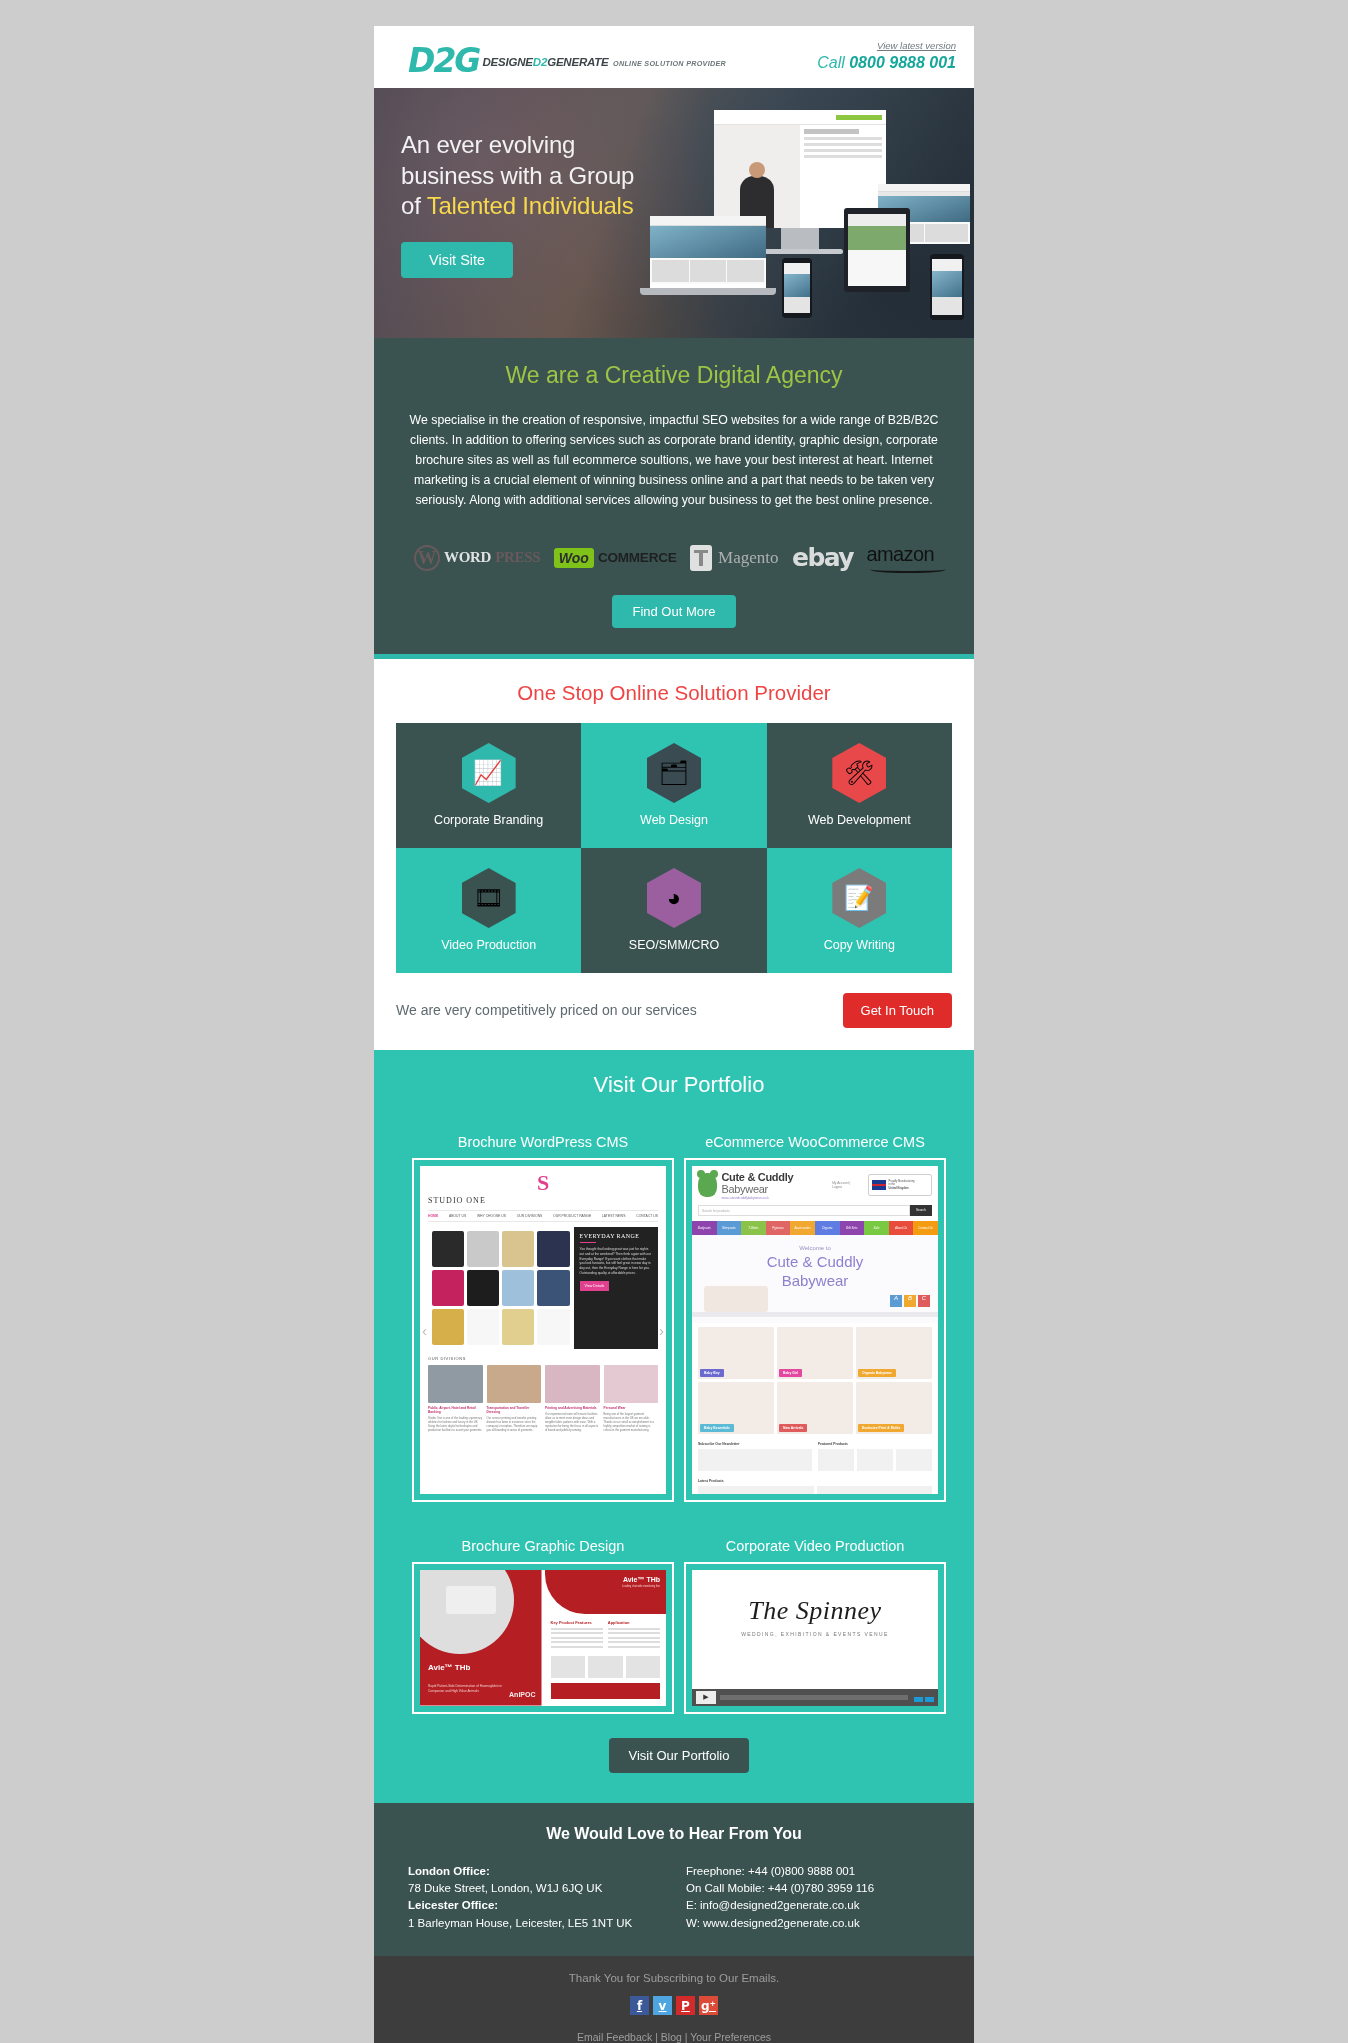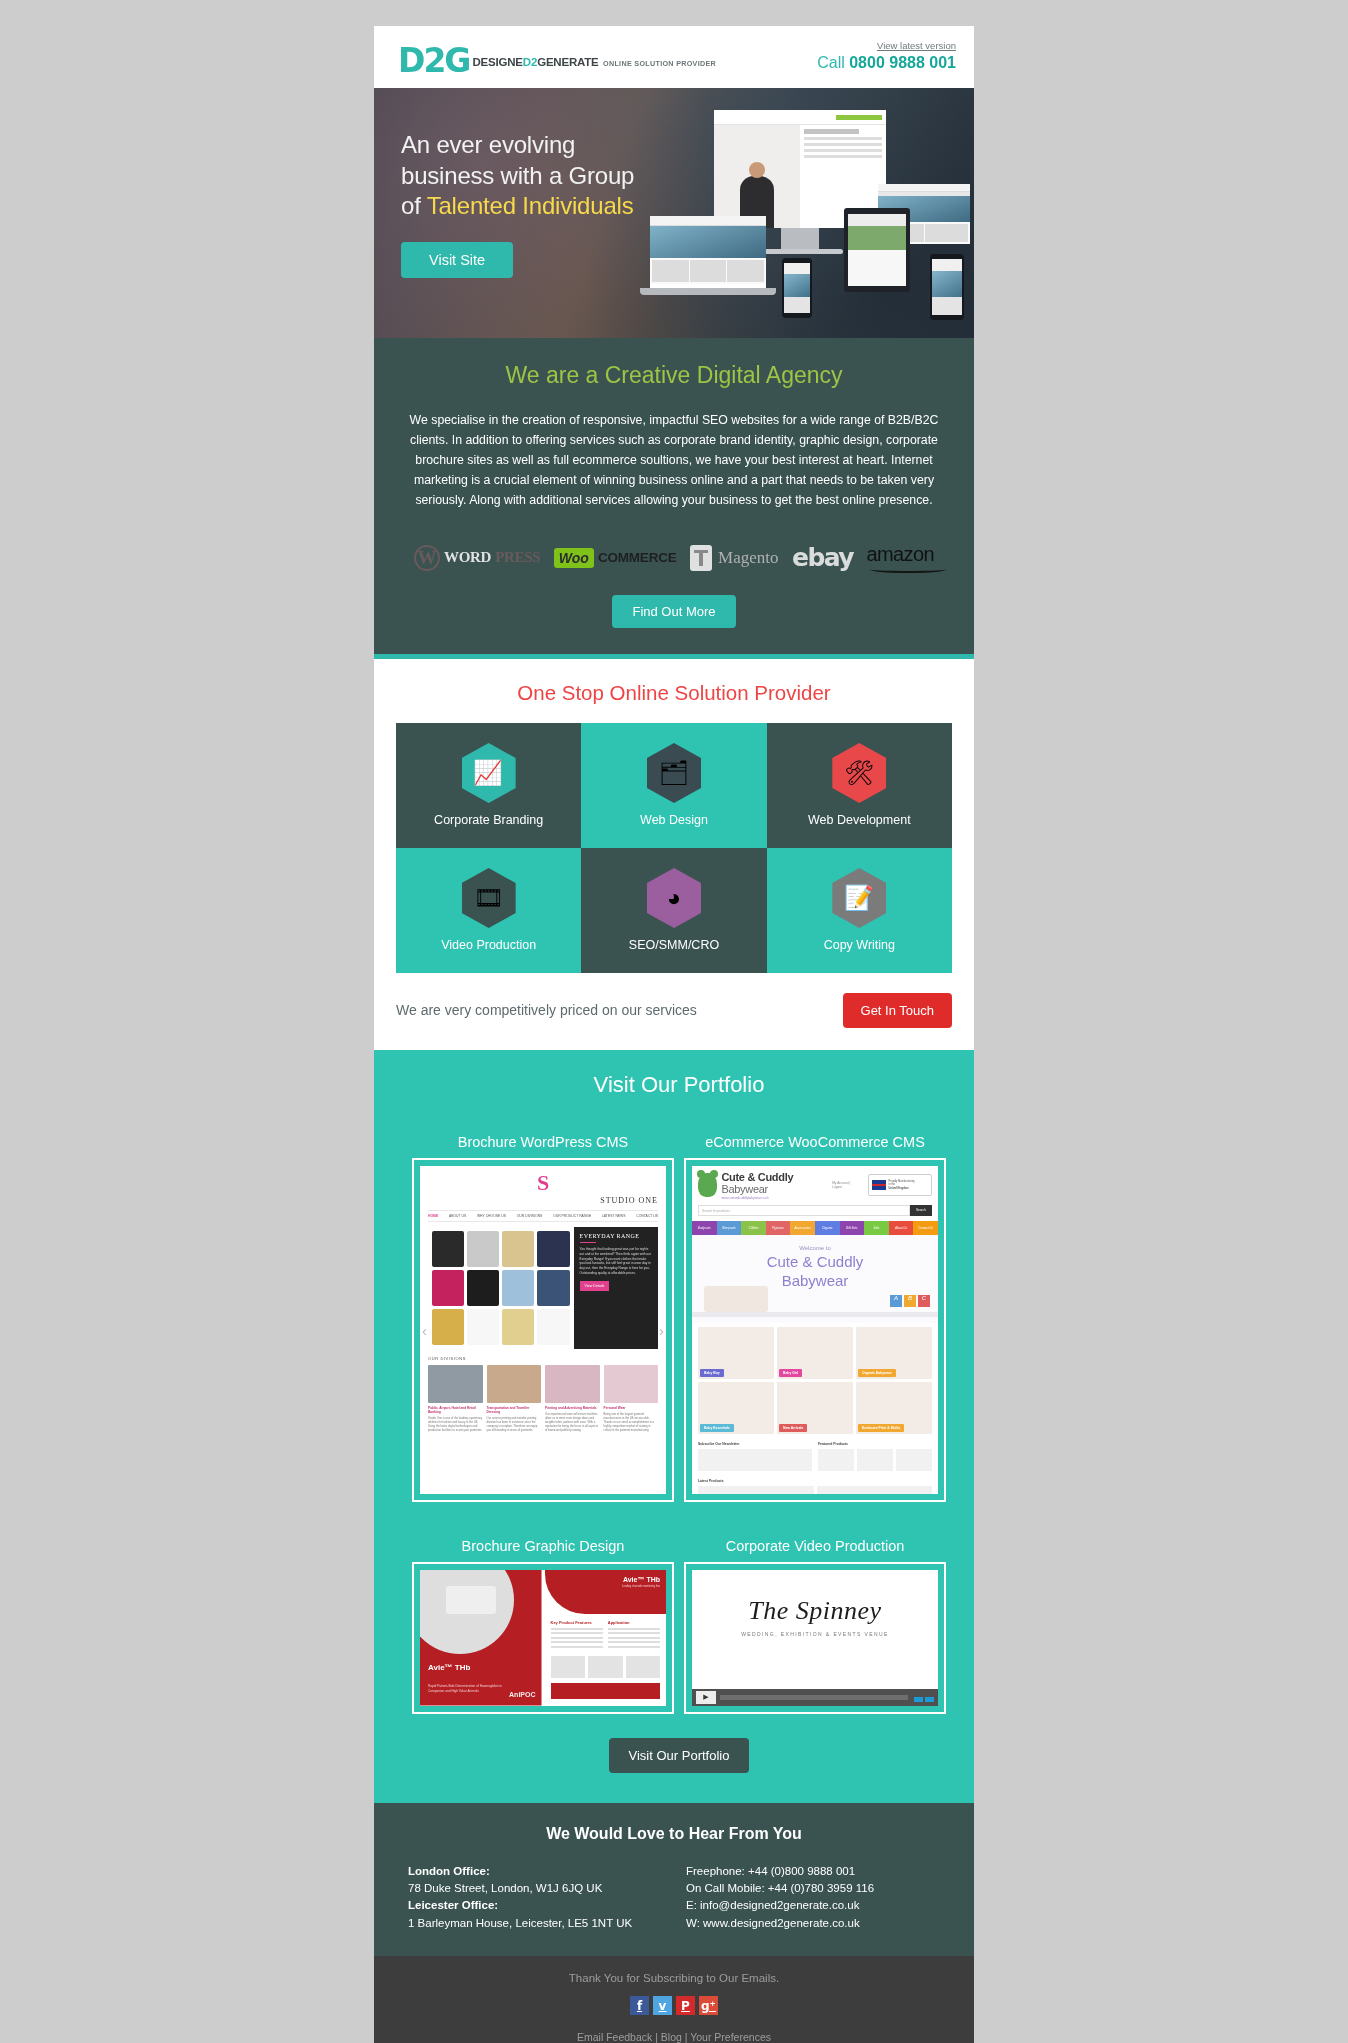--- a/index.html
+++ b/index.html
@@ -13,25 +13,26 @@
 
   .email-wrap {
     width: 600px;
     margin: 0 auto;
     background: #ffffff;
   }
 
   
   .preheader {
     background: #ffffff;
-    padding: 12px 18px 10px 20px;
+    padding: 12px 18px 10px 30px;
     display: flex;
     align-items: flex-start;
     justify-content: space-between;
     height: 62px;
+    font-style: italic;
   }
   .logo-block { display: flex; align-items: center; gap: 0px; padding-top: 6px; padding-left: 4px; }
   .logo-mark {
     font-size: 33px;
     font-weight: bold;
     color: #2fb8ac;
     letter-spacing: -2px;
     line-height: 1;
     font-family: "DejaVu Sans", sans-serif;
   }
@@ -237,21 +238,21 @@
   .pf-shot.short { height: 148px; }
   .pf-arrow {
     position:absolute; top:50%; transform:translateY(-50%);
     color:#bbb; font-size:15px; z-index:5;
   }
   .pf-arrow.l { left:2px; } .pf-arrow.r { right:2px; }
 
   
   .s1 { background:#fff; height:100%; padding: 6px 8px; font-size:4px;}
   .s1-logo { text-align:center; color:#e0408e; font-family:"Liberation Serif",serif; font-size:22px; font-weight:bold; line-height:1;}
-  .s1-name { text-align:right; font-family:"Liberation Serif",serif; font-size:8px; letter-spacing:1px; color:#333; margin-top:2px;}
+  .s1-name { text-align:left; font-family:"Liberation Serif",serif; font-size:8px; letter-spacing:1px; color:#333; margin-top:2px;}
   .s1-nav { display:flex; justify-content:space-between; border-top:1px solid #e8e8e8; border-bottom:1px solid #e8e8e8; margin-top:5px; padding:3px 0; font-size:3.4px; color:#555;}
   .s1-nav b { color:#e0408e; }
   .s1-hero { display:flex; margin-top:5px; height:122px;}
   .s1-prods { flex:1.9; display:grid; grid-template-columns:repeat(4,1fr); gap:3px; padding:4px; background:#fff;}
   .s1-prods i { background:#f3f3f3; border-radius:2px; display:block;}
   .s1-prods i:nth-child(1){background:#2a2a2a;} .s1-prods i:nth-child(2){background:#c9c9c9;}
   .s1-prods i:nth-child(3){background:#d9c38f;} .s1-prods i:nth-child(4){background:#2c3350;}
   .s1-prods i:nth-child(5){background:#c3225f;} .s1-prods i:nth-child(6){background:#1d1d1d;}
   .s1-prods i:nth-child(7){background:#9fc0da;} .s1-prods i:nth-child(8){background:#3b5377;}
   .s1-prods i:nth-child(9){background:#d6ae4a;} .s1-prods i:nth-child(10){background:#f7f7f7;}

